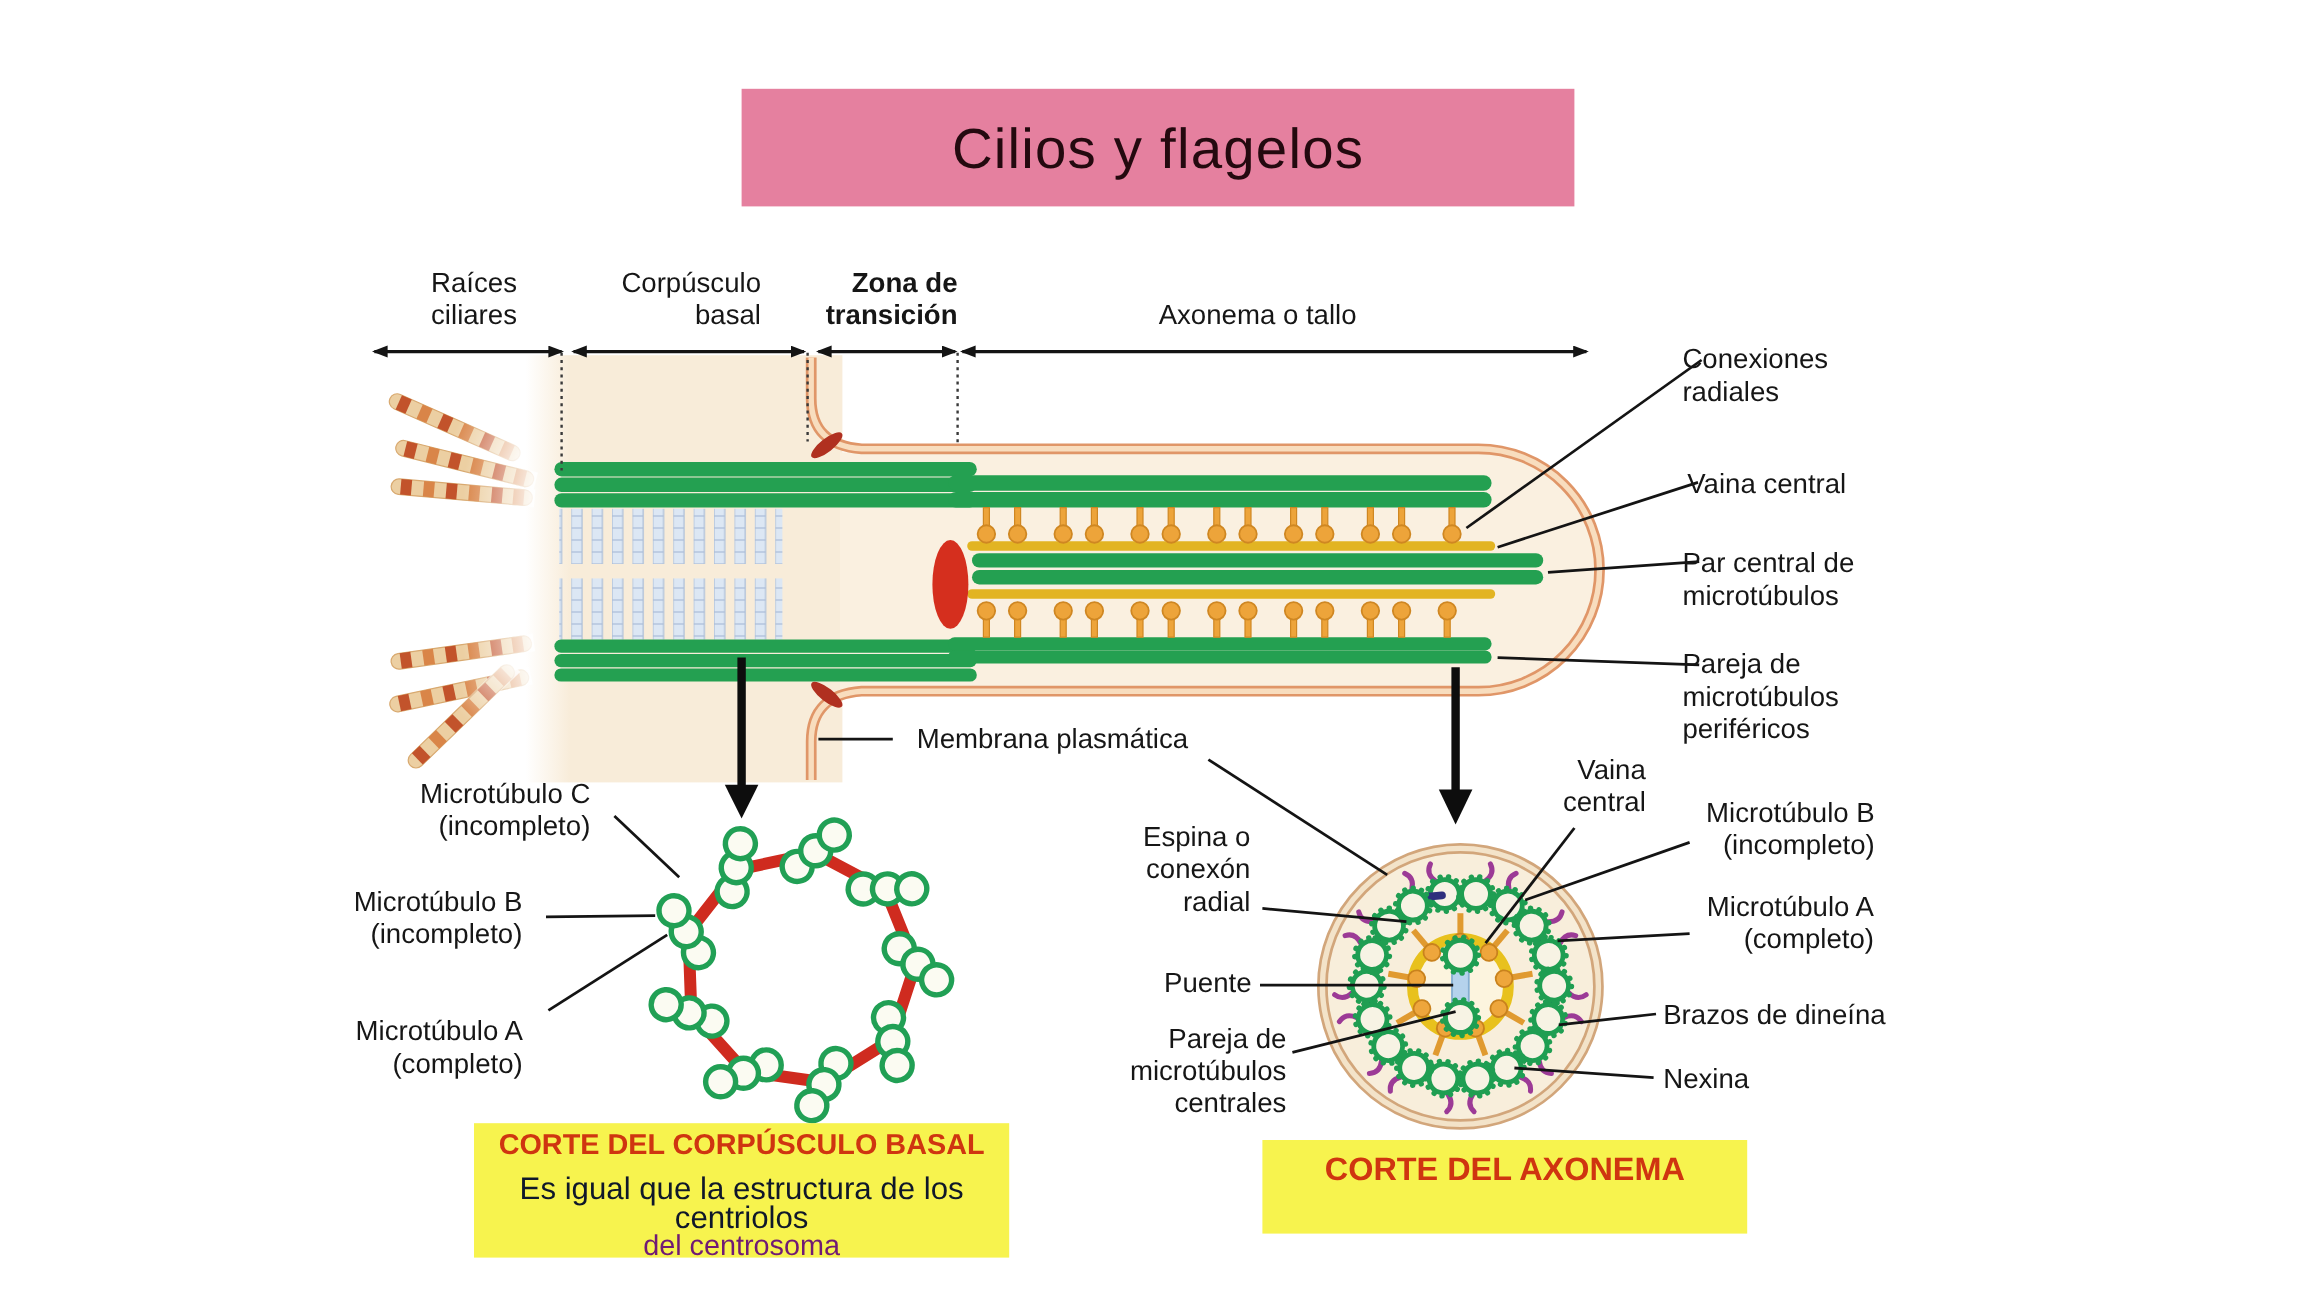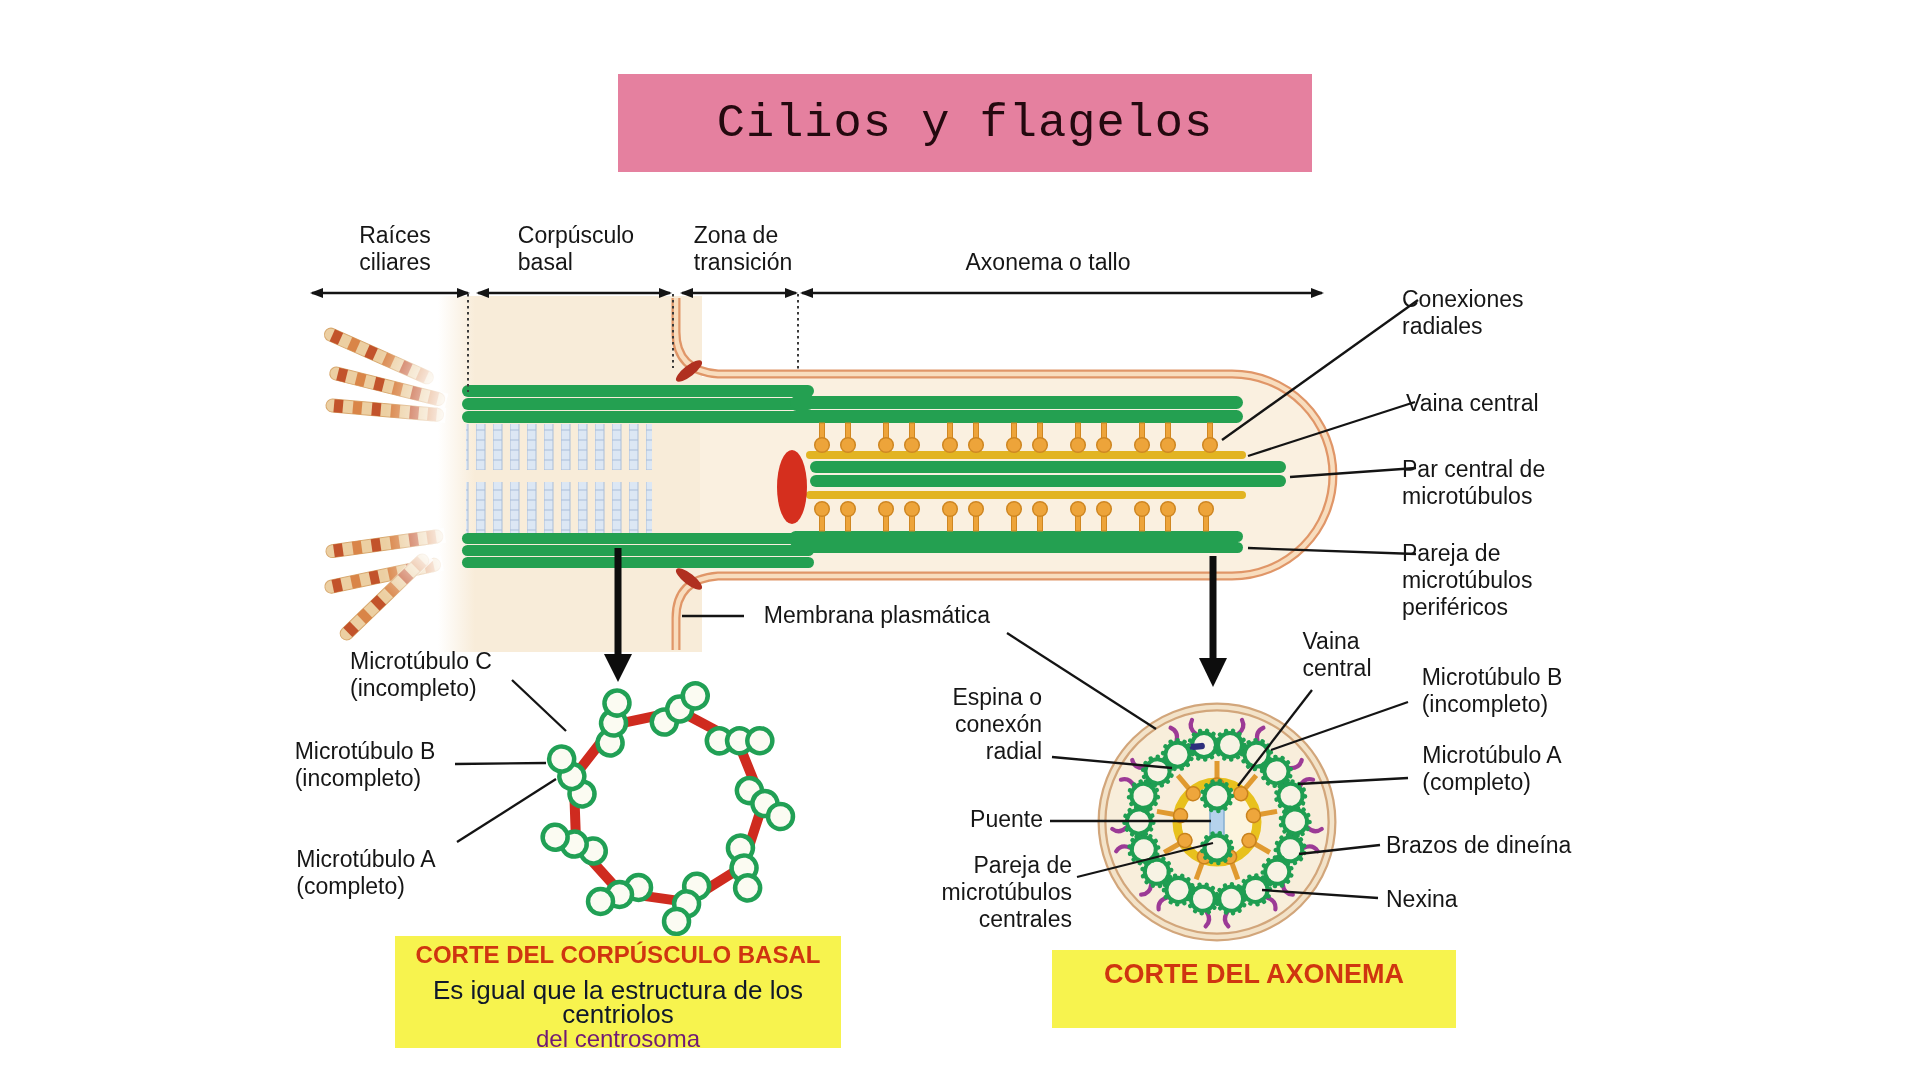--- a/index.html
+++ b/index.html
@@ -1,24 +1,24 @@
 <!DOCTYPE html>
 <html><head>
 <meta charset="utf-8">
 <style>
   html,body{margin:0;padding:0;background:#ffffff;}
   #canvas{position:relative;width:1920px;height:1080px;background:#ffffff;overflow:hidden;
           font-family:"Liberation Sans",sans-serif;color:#161616;}
   svg{position:absolute;left:0;top:0;}
   .lbl{position:absolute;white-space:pre-line;font-size:23px;line-height:27px;color:#161616;}
-  .l-center{transform:translateX(-50%);text-align:left;}
+  .l-center{transform:translateX(-50%);text-align:right;}
   .l-right{text-align:right;}
   #title-box{position:absolute;left:618px;top:74px;width:694px;height:98px;background:#e5809f;
              display:flex;align-items:center;justify-content:center;}
-  #title-box .t{font-family:Liberation Mono, monospace;font-size:47px;color:#24090f;letter-spacing:1px;}
+  #title-box .t{font-family:Liberation Sans, sans-serif;font-size:47px;color:#24090f;letter-spacing:1px;}
   .caption-box{position:absolute;background:#f7f34e;text-align:center;}
   .cap-title{font-weight:bold;color:#cf3510;font-size:24px;line-height:28px;margin-top:5px;}
   .cap-sub{color:#9e3d20;font-size:21px;line-height:24px;}
   .cap-note1{color:#0f172a;font-size:26px;line-height:24px;margin-top:9px;}
   .cap-note2{color:#701a75;font-size:24px;line-height:26px;}
   #ax-box .cap-title{font-size:27px;line-height:32px;margin-top:8px;}
   #ax-box .cap-sub{color:#e0641a;font-size:25px;}
 </style>
 </head>
 <body>
@@ -235,21 +235,21 @@
   </svg>
 
   <div id="title-box">
     <span class="t">Cilios y flagelos</span>
   </div>
 
   <div class="lbl l-center" style="left:395px;top:222px;">Raíces
 ciliares</div>
   <div class="lbl l-center" style="left:576px;top:222px;">Corpúsculo
 basal</div>
-  <div class="lbl l-center" style="left:743px;top:222px;">Zona de
+  <div class="lbl l-center" style="left:743px;top:222px;font-weight:bold;">Zona de
 transición</div>
   <div class="lbl l-center" style="left:1048px;top:249px;">Axonema o tallo</div>
 
   <div class="lbl" style="left:1402px;top:286px;">Conexiones
 radiales</div>
   <div class="lbl" style="left:1406px;top:390px;">Vaina central</div>
   <div class="lbl" style="left:1402px;top:456px;">Par central de
 microtúbulos</div>
   <div class="lbl" style="left:1402px;top:540px;">Pareja de
 microtúbulos

